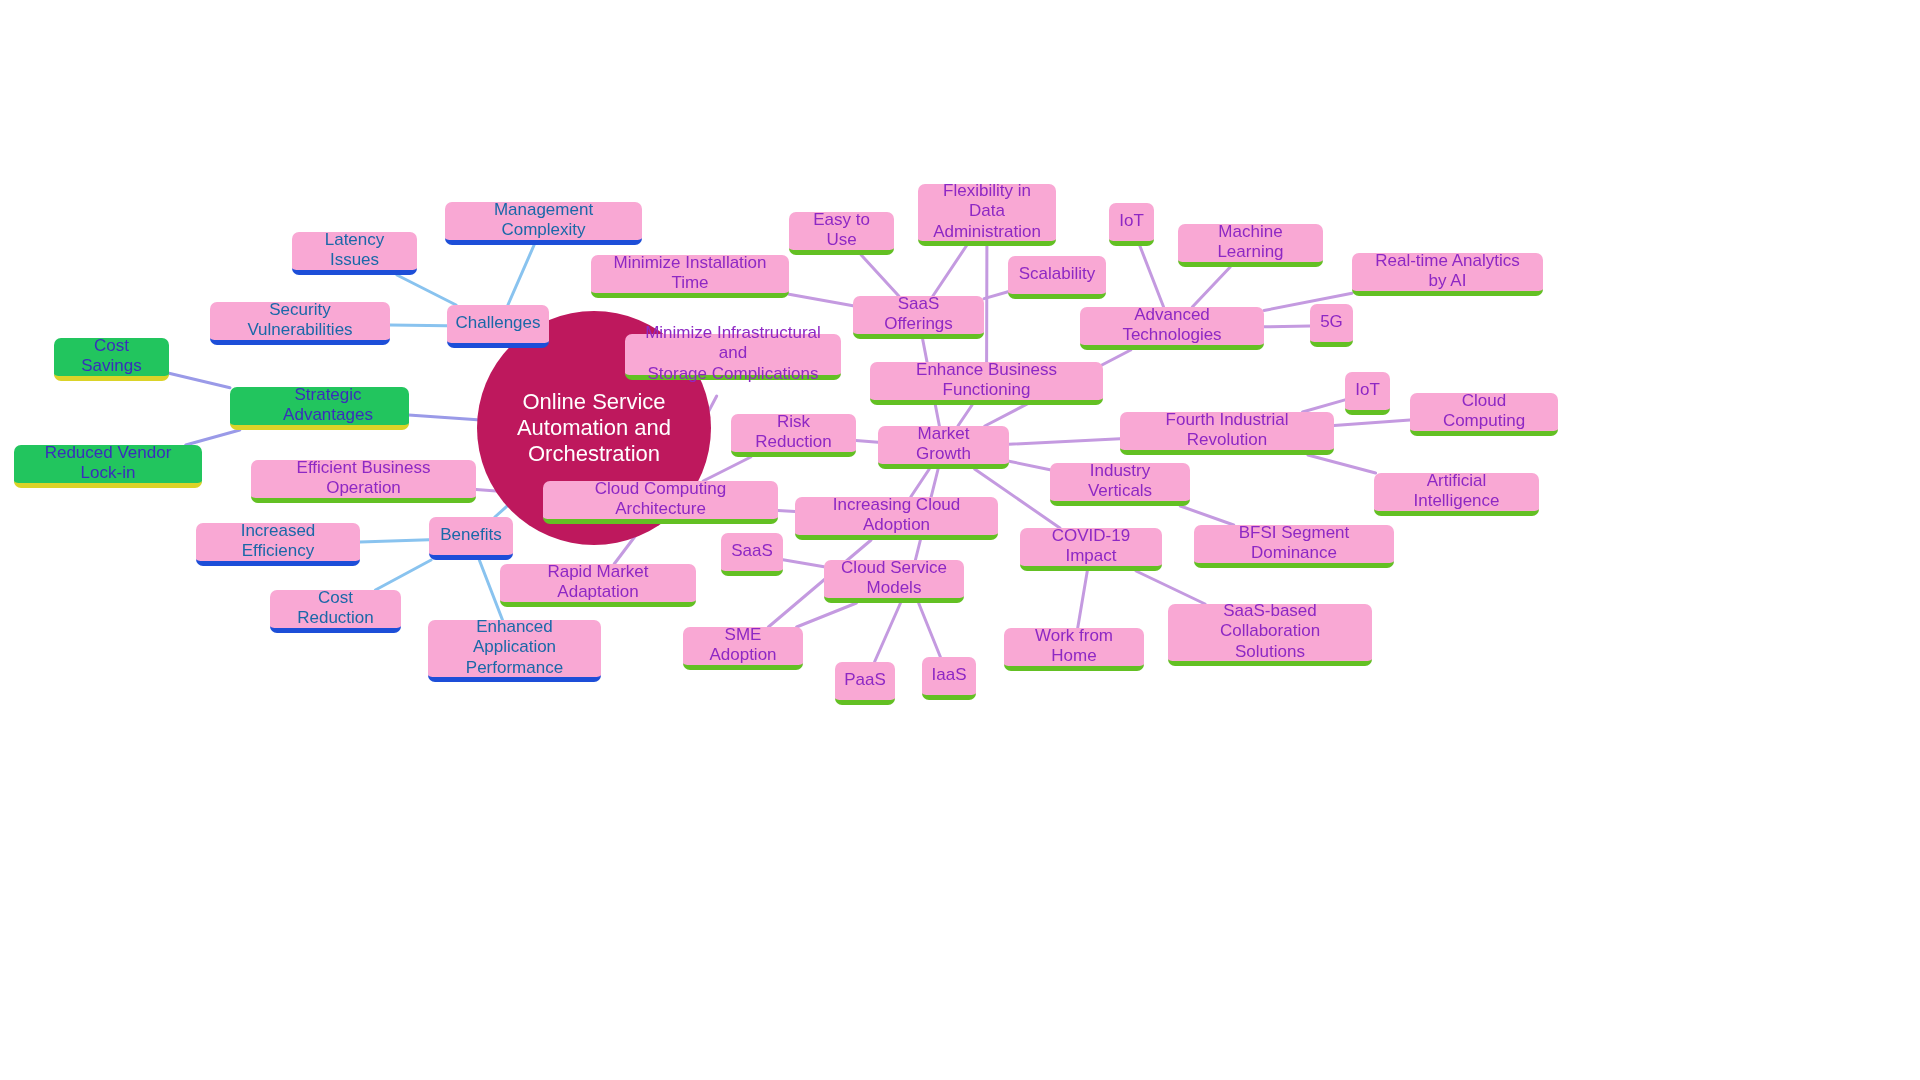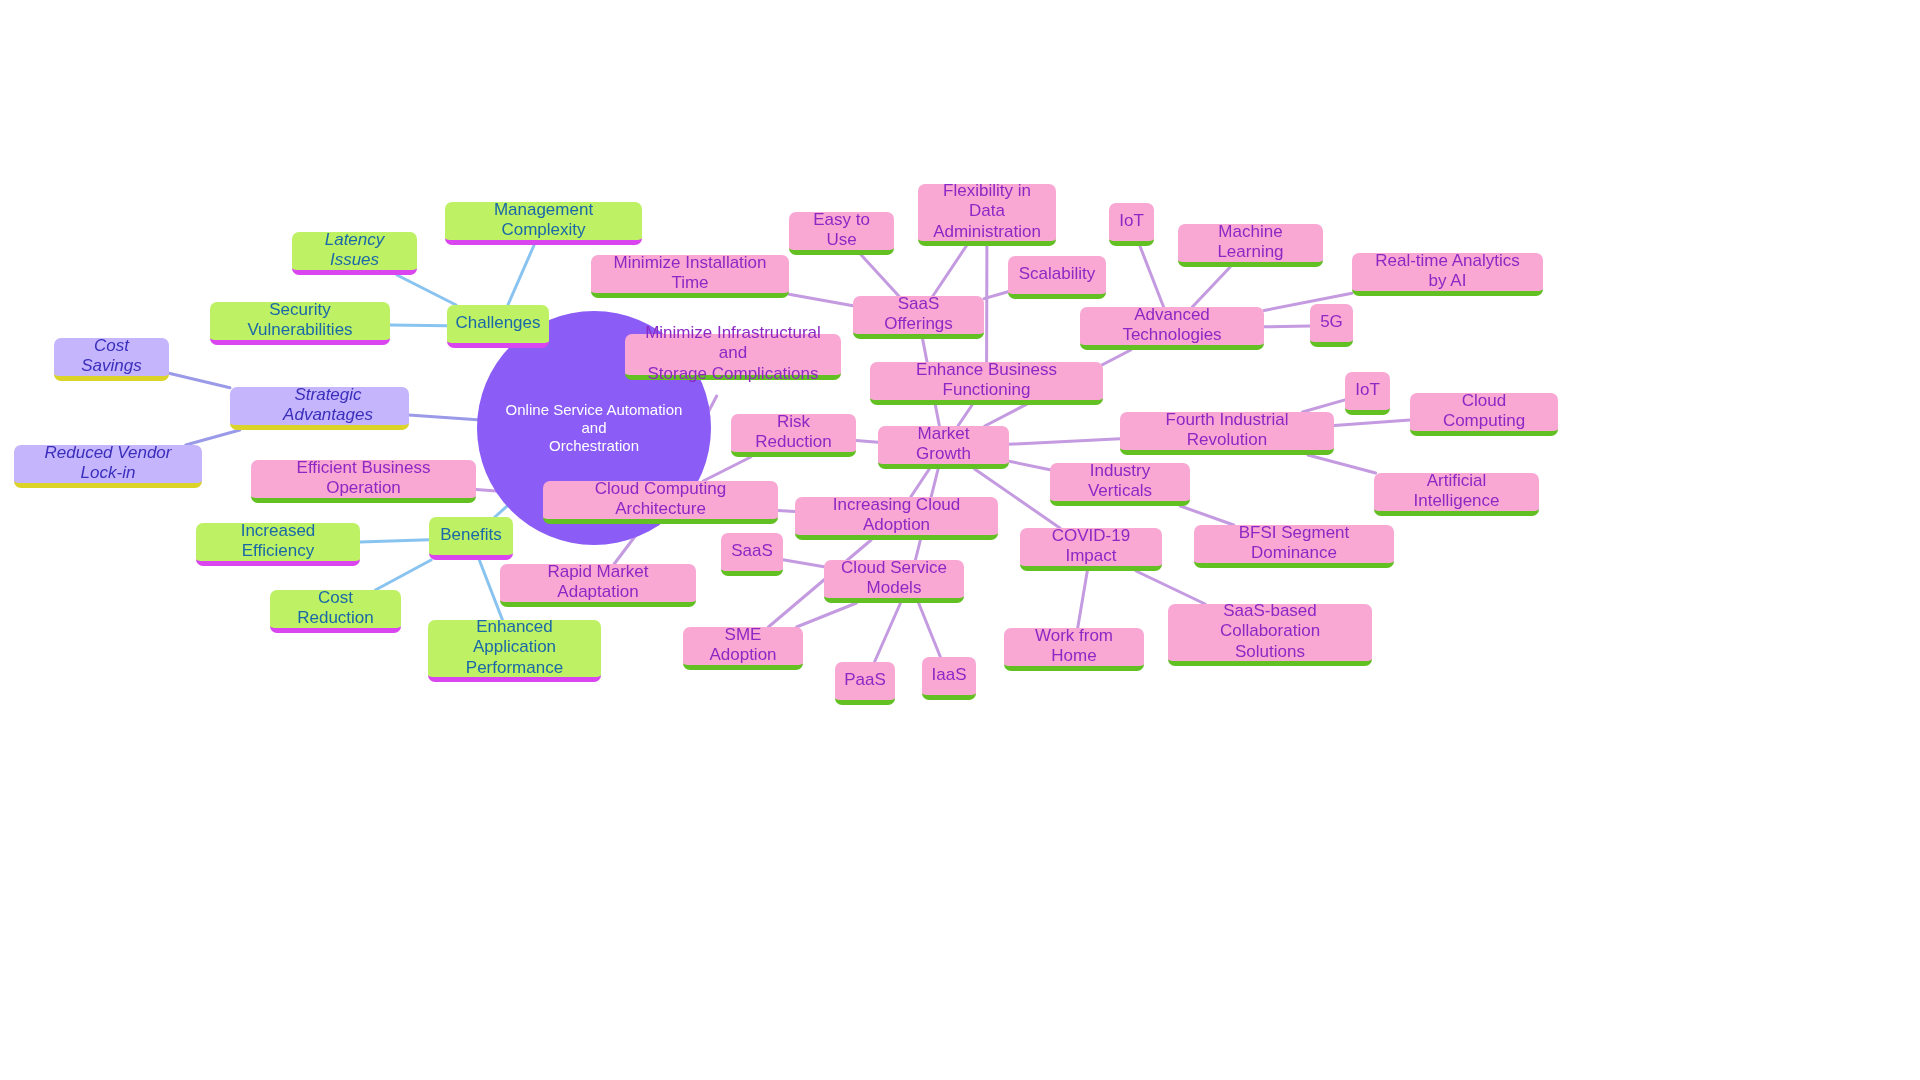--- a/index.html
+++ b/index.html
@@ -37,40 +37,39 @@
     justify-content: center;
     text-align: center;
     line-height: 1.18;
     padding: 7px 13px 9px 13px;
     white-space: pre-line;
     overflow: visible;
   }
   
   .node.root {
     border-radius: 50%;
-    background: #8b5cf6;
+    background: #be185d;
     color: #ffffff;
-    font-size: 15px;
+    font-size: 22px;
     border-bottom: none;
     padding: 0 22px;
   }
   
   .node.blue {
-    background: #bef264;
+    background: #f9a8d4;
     color: #1a68a8;
-    border-bottom: 5px solid #d946ef;
+    border-bottom: 5px solid #1d4ed8;
     font-size: 17px;
   }
   
   .node.peri {
-    background: #c4b5fd;
+    background: #22c55e;
     color: #3a2ebb;
     border-bottom: 5px solid #dbd328;
     font-size: 17px;
-    font-style: italic;
   }
   
   .node.violet {
     background: #f9a8d4;
     color: #8e28c4;
     border-bottom: 5px solid #63c023;
     font-size: 17px;
   }
 </style>
 </head>
@@ -123,21 +122,21 @@
       <line x1="918.6" y1="603.0" x2="940.4" y2="657.0" stroke="#c49ae0" stroke-width="3" stroke-linecap="round"></line>
       <line x1="856.4" y1="603.0" x2="796.6" y2="627.0" stroke="#c49ae0" stroke-width="3" stroke-linecap="round"></line>
       <line x1="871.1" y1="540.0" x2="768.4" y2="627.0" stroke="#c49ae0" stroke-width="3" stroke-linecap="round"></line>
       <line x1="986.6" y1="362.0" x2="986.9" y2="246.0" stroke="#c49ae0" stroke-width="3" stroke-linecap="round"></line>
     </svg>
   <div id="node-layer">
       <div class="node root" style="left: 477px; top: 311px; width: 234px; height: 234px;">Online Service Automation and
 Orchestration</div>
       <div class="node blue" style="left: 447px; top: 305px; width: 102px; height: 43px;">Challenges</div>
       <div class="node blue" style="left: 445px; top: 202px; width: 197px; height: 43px;">Management Complexity</div>
-      <div class="node blue" style="left: 292px; top: 232px; width: 125px; height: 43px; font-style: italic;">Latency Issues</div>
+      <div class="node blue" style="left: 292px; top: 232px; width: 125px; height: 43px;">Latency Issues</div>
       <div class="node blue" style="left: 210px; top: 302px; width: 180px; height: 43px;">Security Vulnerabilities</div>
       <div class="node peri" style="left: 230px; top: 387px; width: 179px; height: 43px; padding-left: 30px;">Strategic Advantages</div>
       <div class="node peri" style="left: 54px; top: 338px; width: 115px; height: 43px;">Cost Savings</div>
       <div class="node peri" style="left: 14px; top: 445px; width: 188px; height: 43px;">Reduced Vendor Lock-in</div>
       <div class="node blue" style="left: 429px; top: 517px; width: 84px; height: 43px;">Benefits</div>
       <div class="node blue" style="left: 196px; top: 523px; width: 164px; height: 43px;">Increased Efficiency</div>
       <div class="node blue" style="left: 270px; top: 590px; width: 131px; height: 43px;">Cost Reduction</div>
       <div class="node blue" style="left: 428px; top: 620px; width: 173px; height: 62px;">Enhanced Application
 Performance</div>
       <div class="node violet" style="left: 251px; top: 460px; width: 225px; height: 43px;">Efficient Business Operation</div>

